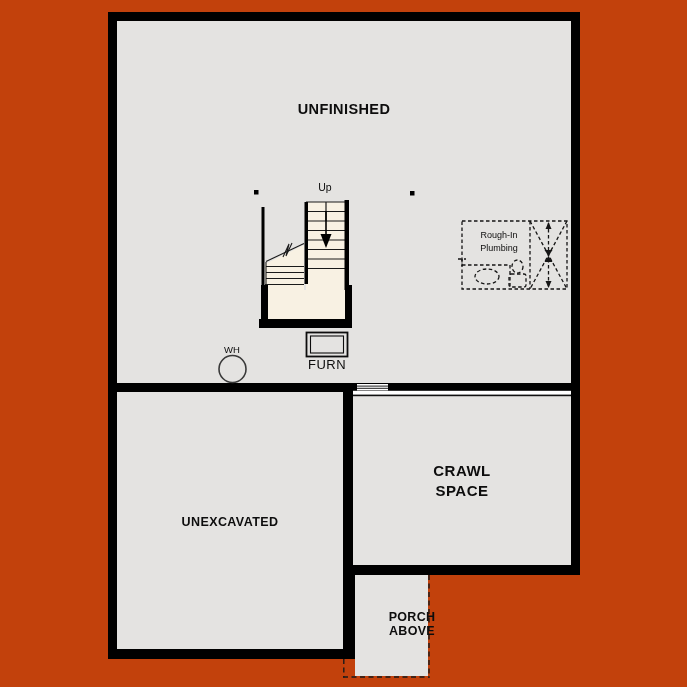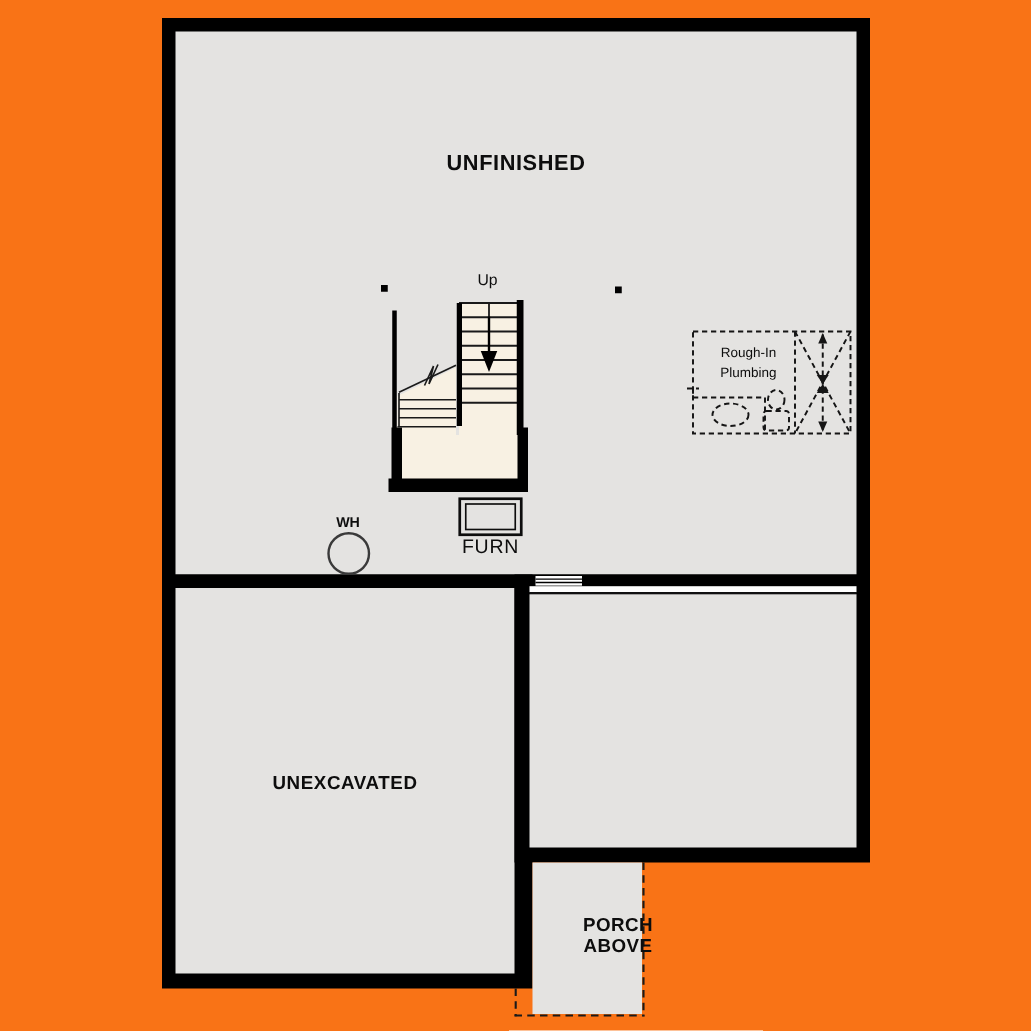--- a/index.html
+++ b/index.html
@@ -1,36 +1,36 @@
 <!DOCTYPE html>
 <html><head>
 <meta charset="utf-8">
 <style>
   html,body { margin:0; padding:0; background:#ffffff; }
   .canvas {
     position:relative;
     width:687px; height:687px;
-    background:#f97316;
+    background:#c2410c;
     font-family:"Liberation Sans", sans-serif;
     overflow:hidden;
   }
   .canvas svg { position:absolute; left:0; top:0; }
   .lbl {
     position:absolute;
     transform:translate(-50%,-50%);
     text-align:center;
     color:#0d0d0d;
     white-space:nowrap;
     user-select:none;
   }
   .lbl-title   { left:344px; top:110px; font-weight:bold; font-size:14.5px; line-height:17.5px; letter-spacing:0.4px; }
   .lbl-up      { left:325px; top:187px; font-size:10.5px; }
   .lbl-plumb   { left:499px; top:242px; font-size:9px; line-height:13px; }
   .lbl-furn    { left:327px; top:364px; font-size:13px; letter-spacing:0.5px; }
-  .lbl-wh      { left:232px; top:349px; font-size:9.5px;font-weight:bold; }
+  .lbl-wh      { left:232px; top:349px; font-size:9.5px; }
   .lbl-unex    { left:230px; top:522px; font-weight:bold; font-size:12.5px; letter-spacing:0.4px;text-align:center; }
   .lbl-crawl   { left:462px; top:481px; font-weight:bold; font-size:15px; line-height:20px; letter-spacing:0.5px; }
   .lbl-porch   { left:412px; top:624px; font-weight:bold; font-size:12.5px; line-height:13.5px; letter-spacing:0.3px; }
 </style>
 </head>
 <body>
 
 <div class="canvas">
 
   <svg width="687" height="687" viewBox="0 0 687 687">
@@ -155,19 +155,23 @@
     <div>Rough-In</div>
     <div>Plumbing</div>
   </div>
 
   <div class="lbl lbl-furn">FURN</div>
 
   <div class="lbl lbl-wh">WH</div>
 
   <div class="lbl lbl-unex">UNEXCAVATED</div>
 
+  <div class="lbl lbl-crawl">
+    <div>CRAWL</div>
+    <div>SPACE</div>
+  </div>
 
   <div class="lbl lbl-porch">
     <div>PORCH</div>
     <div>ABOVE</div>
   </div>
 
 </div>
 
 </body></html>

